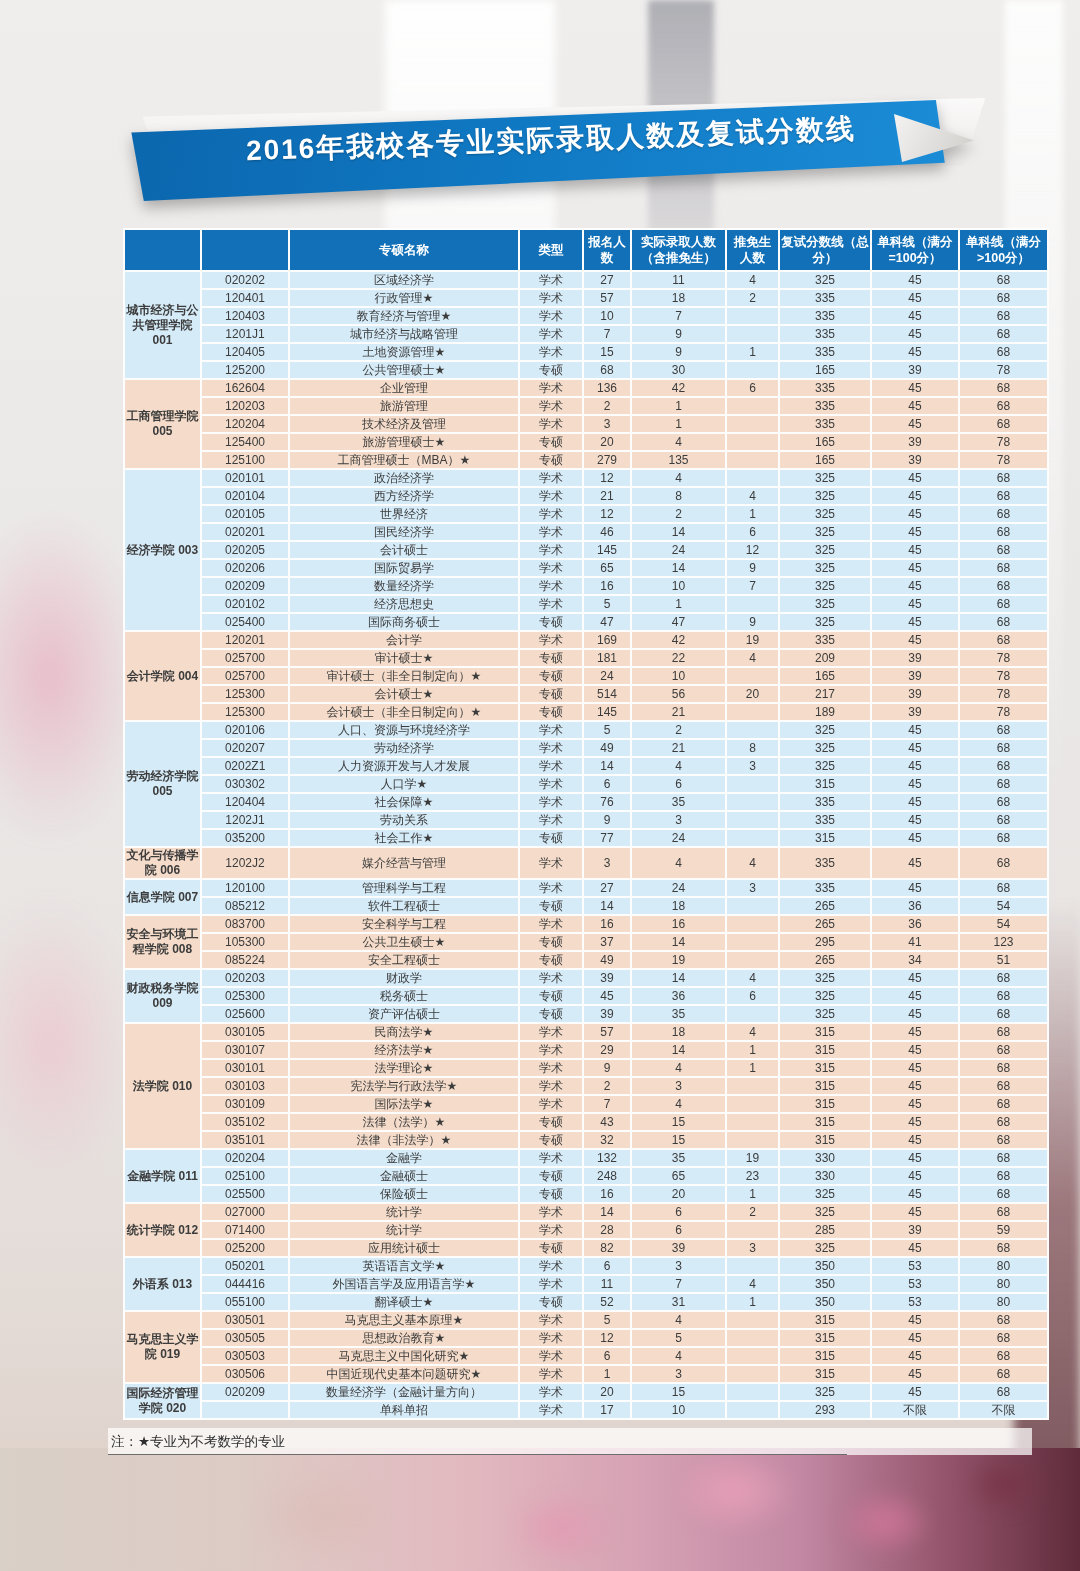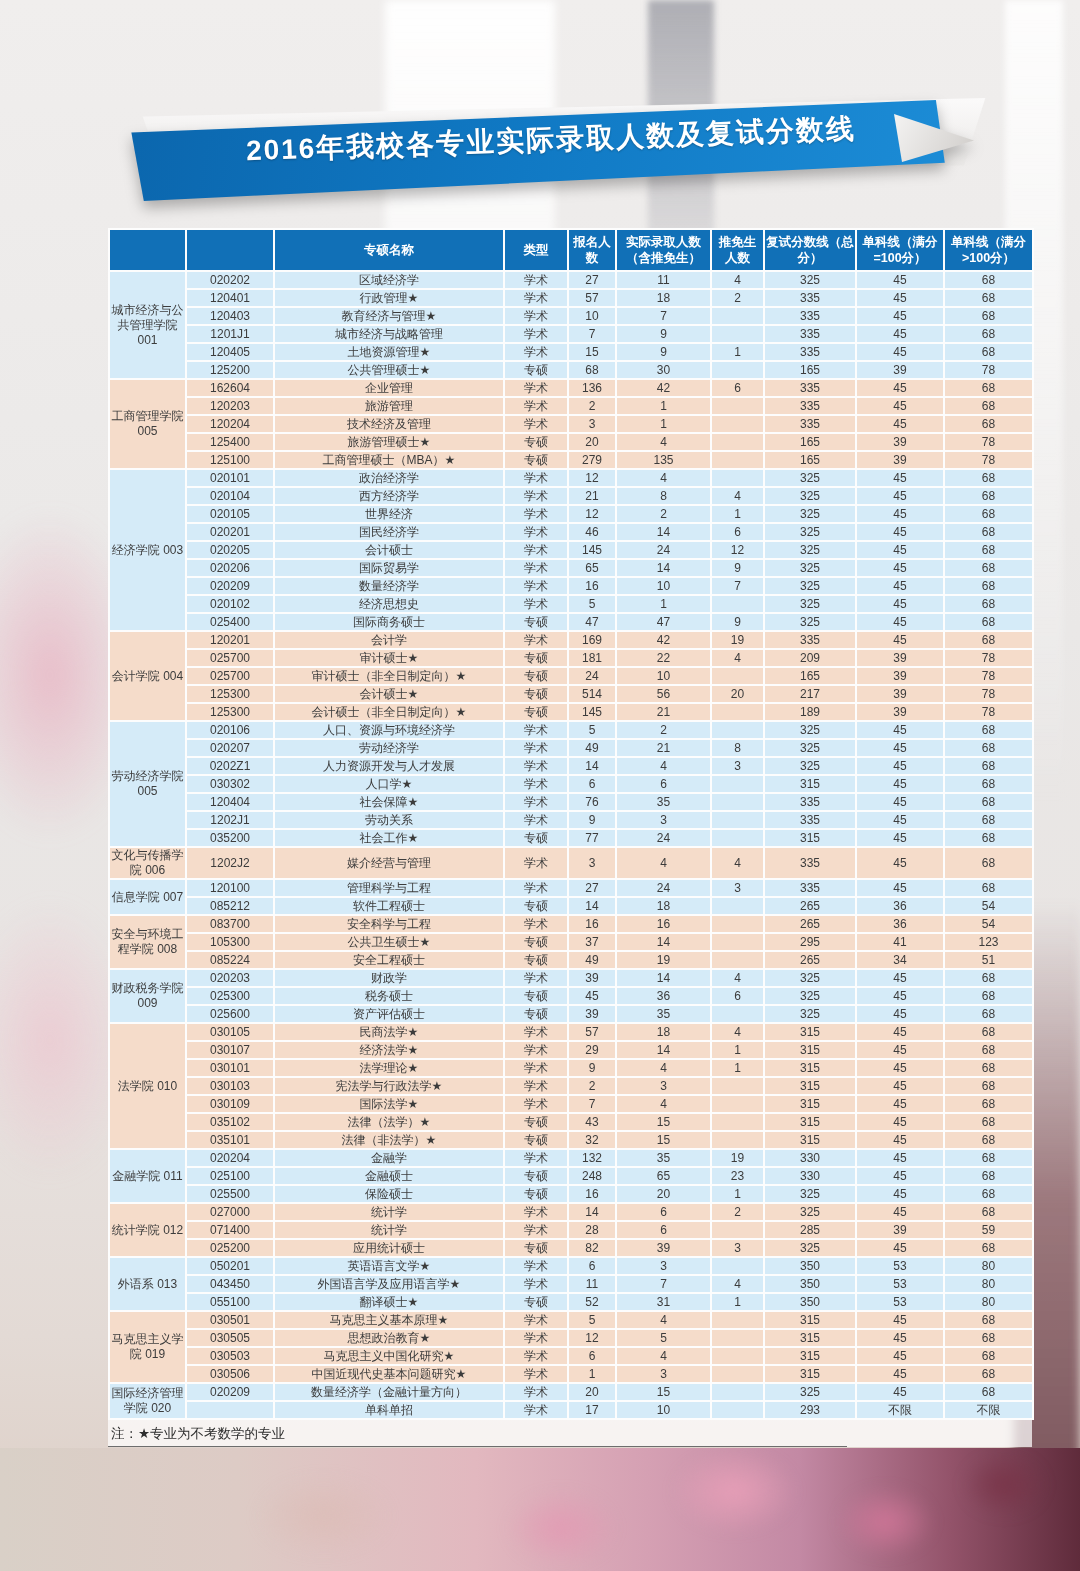--- a/index.html
+++ b/index.html
@@ -46,34 +46,34 @@
     background:linear-gradient(120deg,#f4f3f2,#cfccc9);
     clip-path:polygon(0 0,100% 55%,10% 100%);}
   .banner .title-text{position:absolute;left:0;top:0;width:850px;height:100px;
     display:flex;align-items:center;justify-content:center;
     transform:rotate(-2.1deg);color:#ffffff;font-size:28px;font-weight:bold;letter-spacing:2px;
     text-shadow:0 1px 2px rgba(0,0,0,.25);}
 
   
   .table-wrap{position:absolute;left:108px;top:228px;width:924px;}
   table.adm{border-collapse:collapse;table-layout:fixed;width:924px;
-    font-size:12px;color:#3c3c3c;}
+    font-size:12px;color:#3c3c3c;margin-left:15px;}
   table.adm th,table.adm td{border:2px solid #fdfdfd;text-align:center;vertical-align:middle;
     padding:0 1px;height:16px;line-height:1.25;overflow:hidden;}
   table.adm th{background:var(--header-blue,#1170b7);color:#ffffff;font-weight:bold;
     height:40px;font-size:12.5px;line-height:1.3;}
   tr.blue td{background:var(--row-blue,#d5ebf8);}
   tr.pink td{background:var(--row-pink,#f5dcca);}
-  td.college{line-height:1.35;}
+  td.college{line-height:1.35;font-weight:bold;}
   col.c0{width:77px;}col.c1{width:88px;}col.c2{width:230px;}col.c3{width:64px;}
   col.c4{width:48px;}col.c5{width:95px;}col.c6{width:53px;}col.c7{width:92px;}
   col.c8{width:88px;}col.c9{width:89px;}
 
   
-  .note-strip{position:relative;margin-top:0;height:27px;line-height:27px;
+  .note-strip{position:relative;margin-top:8px;height:27px;line-height:27px;
     background:rgba(255,255,255,.72);font-size:13.5px;color:#2e2e2e;text-align:left;padding-left:3px;}
   .note-line{position:absolute;left:0;bottom:0;width:80%;height:1px;background:#6d6d6d;}
 </style>
 </head>
 <body>
 
 <div class="page">
 
   <div class="bg band-white-1"></div>
   <div class="bg band-dark"></div>
@@ -733,21 +733,21 @@
             <td>英语语言文学★</td>
             <td>学术</td>
             <td>6</td>
             <td>3</td>
             <td></td>
             <td>350</td>
             <td>53</td>
             <td>80</td>
           </tr>
           <tr class="blue">
-            <td>043450</td>
+            <td>044416</td>
             <td>外国语言学及应用语言学★</td>
             <td>学术</td>
             <td>11</td>
             <td>7</td>
             <td>4</td>
             <td>350</td>
             <td>53</td>
             <td>80</td>
           </tr>
           <tr class="blue">

